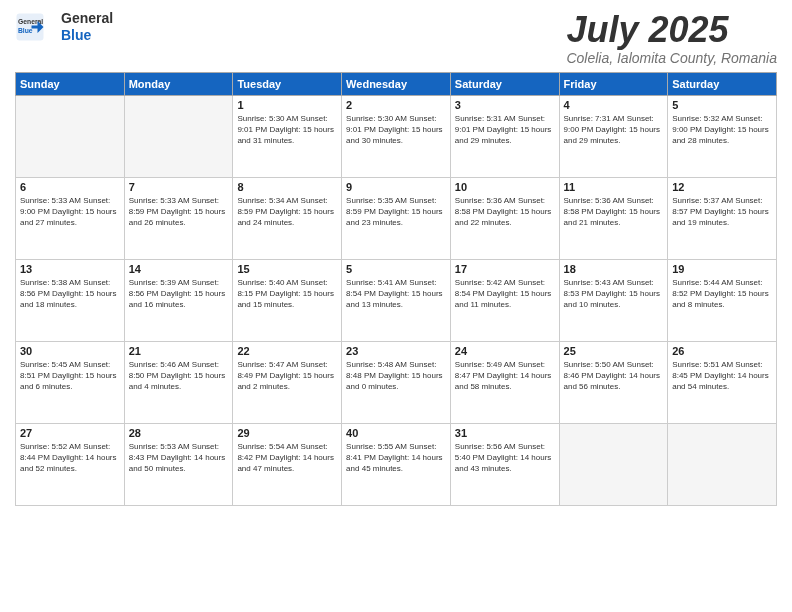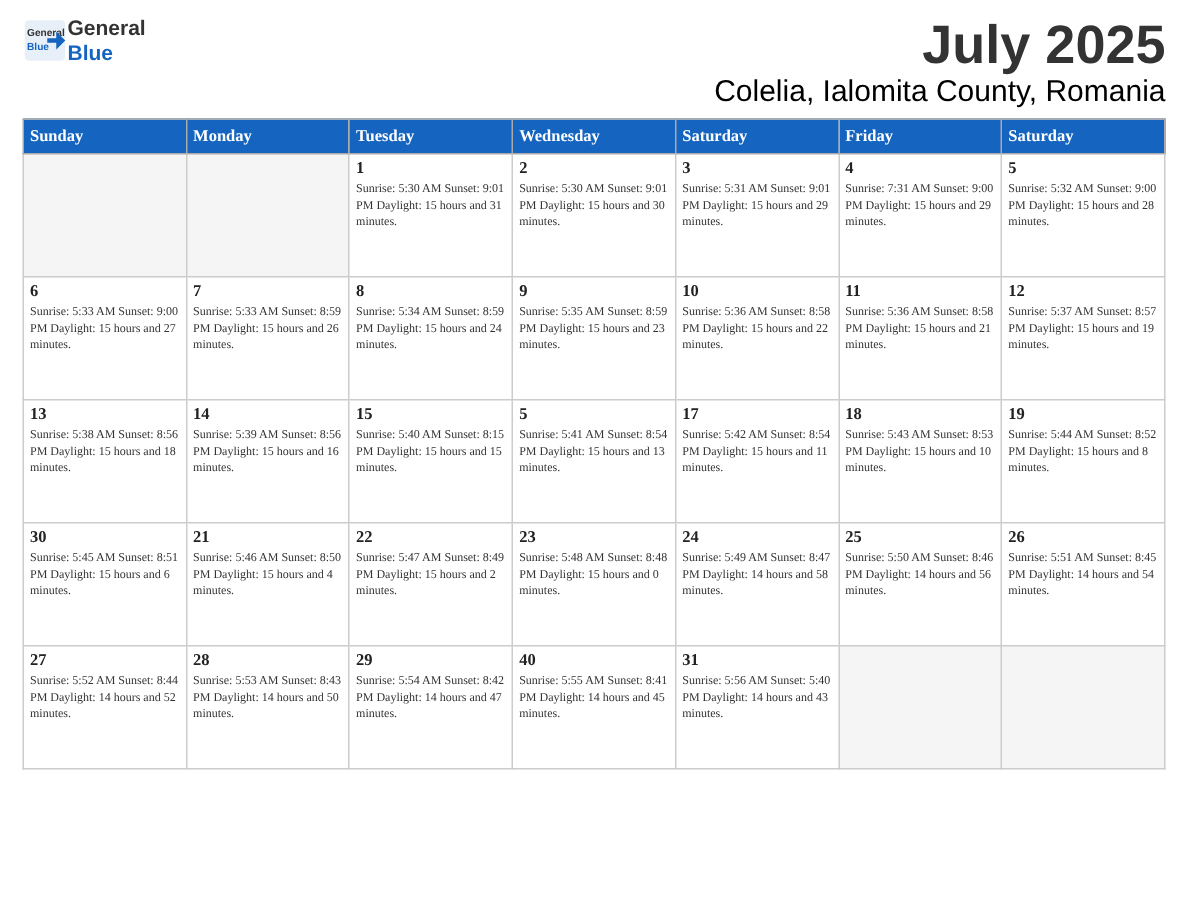--- a/index.html
+++ b/index.html
@@ -18,51 +18,50 @@
     }
     .header {
       display: flex;
       justify-content: space-between;
       align-items: flex-start;
       margin-bottom: 6px;
     }
     .logo {
       display: flex;
       align-items: center;
-      gap: 0;
+      gap: 16px;
     }
     .logo-text {
       font-size: 14px;
       font-weight: bold;
       line-height: 1.2;
     }
     .logo-text .general { color: #333; }
     .logo-text .blue { color: #1565c0; }
     .logo-icon {
       width: 30px;
       height: 30px;
     }
     .title-block {
-      text-align: right;
+      font-style: italic;
     }
     .month-title {
       font-size: 36px;
       font-weight: bold;
       color: #333;
       line-height: 1.1;
     }
     .subtitle {
-      font-size: 20px;
-      color: #000000;
+      font-size: 14px;
+      color: #737373;
     }
     .calendar {
       width: 100%;
       border-collapse: collapse;
       table-layout: fixed;
-      font-family: Liberation Serif, serif;
     }
     .calendar th {
       background: #1565c0;
       color: #fff;
       font-size: 11px;
       font-weight: bold;
       padding: 5px 4px;
       text-align: left;
       border: 1px solid #aaa;
     }

